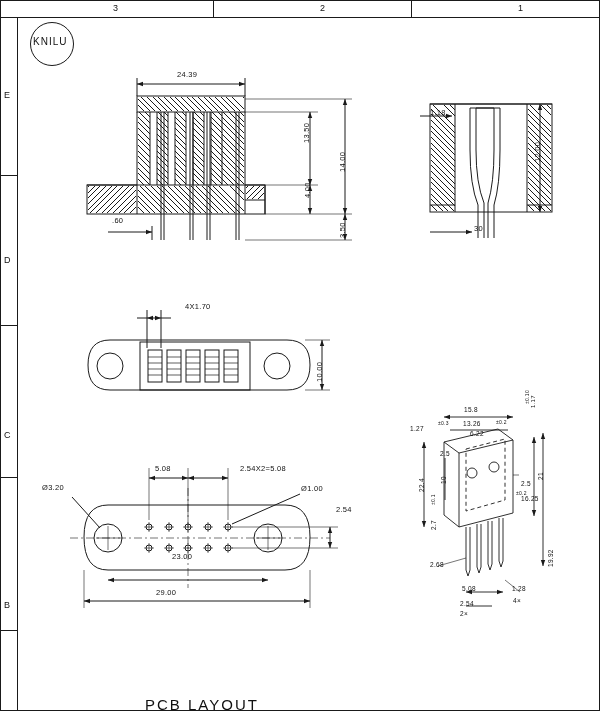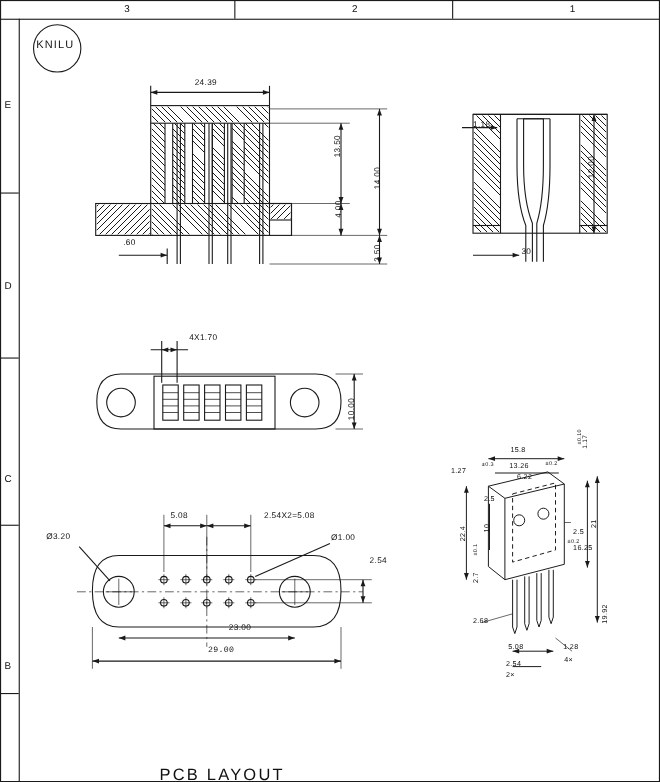--- a/index.html
+++ b/index.html
@@ -206,21 +206,21 @@
       <path d="M147 318 l6 -2.2 v4.4 z" fill="#1a1a1a" stroke="none"></path>
       <path d="M161 318 l-6 -2.2 v4.4 z" fill="#1a1a1a" stroke="none"></path>
 
       <line x1="322" y1="340" x2="322" y2="390"></line>
       <path d="M322 340 l-2.2 6 h4.4 z" fill="#1a1a1a" stroke="none"></path>
       <path d="M322 390 l-2.2 -6 h4.4 z" fill="#1a1a1a" stroke="none"></path>
       <line x1="305" y1="340" x2="330" y2="340" stroke-width="0.6"></line>
       <line x1="305" y1="390" x2="330" y2="390" stroke-width="0.6"></line>
     </g>
   </svg>
-  <div class="txt dimtxt" style="left:172px;top:302px;">4X1.70</div>
+  <div class="txt dimtxt" style="left:185px;top:302px;">4X1.70</div>
   <div class="txt dimtxt" style="left:315px;top:382px;transform:rotate(-90deg);transform-origin:left top;">10.00</div>
 
   <svg width="600" height="711">
     <g stroke="#1a1a1a" stroke-width="1" fill="none">
       <path d="M108 505 Q84 505 84 537 Q84 570 108 570 L285 570 Q310 570 310 537 Q310 505 285 505 Z"></path>
       <circle cx="108" cy="538" r="14"></circle>
       <circle cx="268" cy="538" r="14"></circle>
 
       <line x1="70" y1="538" x2="330" y2="538" stroke-dasharray="8 3 2 3" stroke-width="0.6"></line>
       <line x1="188" y1="488" x2="188" y2="588" stroke-dasharray="8 3 2 3" stroke-width="0.6"></line>
@@ -294,22 +294,22 @@
       <path d="M310 601 l-6 -2.2 v4.4 z" fill="#1a1a1a" stroke="none"></path>
       <line x1="84" y1="570" x2="84" y2="608" stroke-width="0.6"></line>
       <line x1="310" y1="570" x2="310" y2="608" stroke-width="0.6"></line>
     </g>
   </svg>
   <div class="txt dimtxt" style="left:42px;top:483px;">Ø3.20</div>
   <div class="txt dimtxt" style="left:155px;top:464px;">5.08</div>
   <div class="txt dimtxt" style="left:240px;top:464px;text-align:center;">2.54X2=5.08</div>
   <div class="txt dimtxt" style="left:301px;top:484px;">Ø1.00</div>
   <div class="txt dimtxt" style="left:336px;top:505px;">2.54</div>
-  <div class="txt dimtxt" style="left:172px;top:566px;margin-left:36px;">23.00</div>
-  <div class="txt dimtxt" style="left:189px;top:588px;font-family:Liberation Mono, monospace;">29.00</div>
+  <div class="txt dimtxt" style="left:172px;top:552px;">23.00</div>
+  <div class="txt dimtxt" style="left:156px;top:588px;">29.00</div>
   <div class="txt title" style="left:145px;top:648px;">PCB LAYOUT</div>
 
   <svg width="600" height="711">
     <g stroke="#1a1a1a" stroke-width="0.9" fill="none">
 
       <path d="M444 442 L498 429 L513 440 L513 513 L459 527 L444 515 Z"></path>
       <path d="M444 442 L459 453 L513 440"></path>
       <path d="M459 453 L459 527"></path>
 
       <path d="M466 449 L505 439 L505 500 L466 511 Z" stroke-dasharray="4 3"></path>

